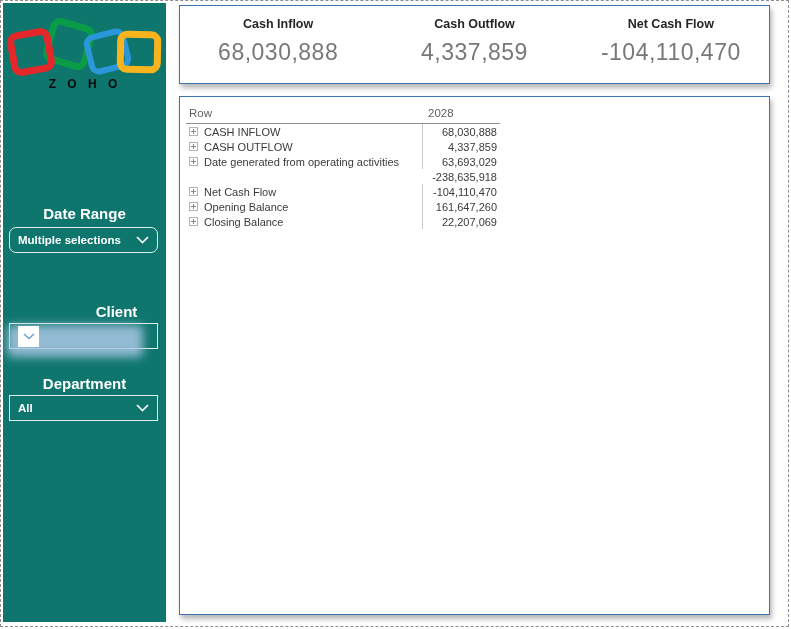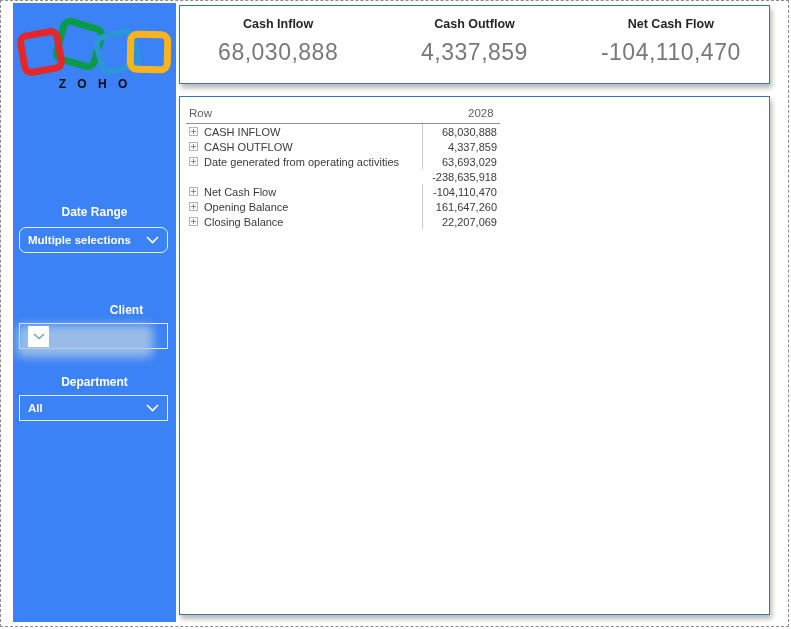--- a/index.html
+++ b/index.html
@@ -1,33 +1,33 @@
 <!DOCTYPE html>
 <html><head>
 <meta charset="utf-8">
 <style>
   * { margin:0; padding:0; box-sizing:border-box; }
   html,body { width:791px; height:629px; background:#fff; overflow:hidden;
               font-family:"Liberation Sans", sans-serif; }
   .page { position:relative; width:789px; height:627px; border:1px dashed #8c8c8c; background:#fff; }
 
   
-  .sidebar { position:absolute; left:12px; top:2px; width:163px; height:619px;
-             background:#3b82f6; }
+  .sidebar { position:absolute; left:2px; top:2px; width:163px; height:619px;
+             background:#0f766e; }
   .logo { position:absolute; left:5px; top:18px; width:154px; height:72px; }
   .sq { position:absolute; border-radius:10px; }
   .sq-red    { left:1px;  top:9px;  width:44px; height:44px; border:7px solid #e4272b; transform:rotate(-10deg); z-index:2; }
   .sq-green  { left:38px; top:0px;  width:46px; height:46px; border:7px solid #0a9b48; transform:rotate(16deg);  z-index:1; }
   .sq-blue   { left:78px; top:10px; width:43px; height:41px; border:6px solid #2b97d9; transform:rotate(-14deg); z-index:2; }
   .sq-yellow { left:109px;top:10px; width:44px; height:42px; border:7px solid #f9b31d; transform:rotate(1deg);   z-index:3; }
   .logo-text { position:absolute; left:0; top:56px; width:100%; text-align:center;
                color:#0b0b0b; font-weight:700; font-size:12px; letter-spacing:4px; }
 
   .fg-label { position:absolute; left:0; width:100%; text-align:center;
-              color:#fff; font-weight:700; font-size:12px; }
+              color:#fff; font-weight:700; font-size:15px; }
   .lbl-date   { top:202px; }
   .lbl-client { top:300px;margin-left:32px; }
   .lbl-dept   { top:372px; }
 
   .dropdown { position:absolute; left:6px; width:149px; height:26px;
               border:1px solid rgba(255,255,255,0.88);
               display:flex; align-items:center; justify-content:space-between;
               padding:0 8px 0 8px; color:#fff; font-size:11.5px; font-weight:600;
               cursor:pointer; }
   .dd-date   { top:224px;border-radius:7px; }
@@ -48,21 +48,21 @@
   .kpi { flex:1; text-align:center; padding-top:11px; }
   .kpi-label { font-size:12.5px; font-weight:700; color:#262626; }
   .kpi-value { margin-top:8px; font-size:23px; color:#787878; letter-spacing:0.5px; }
 
   
   .table-panel { position:absolute; left:178px; top:95px; width:591px; height:519px;
                  background:#fff; border:1px solid #3d74ad;
                  box-shadow:2px 4px 5px rgba(0,0,0,0.28); }
   .matrix { position:absolute; left:6px; top:6px; width:314px; color:#3b3a39; }
   .mx-header { display:flex; align-items:center; height:21px;
-               border-bottom:1px solid #8f8f8f; color:#605e5c; font-size:11.5px;gap:40px; }
+               border-bottom:1px solid #8f8f8f; color:#605e5c; font-size:11.5px; }
   .mx-h-row { flex:0 0 237px; padding-left:3px; }
   .mx-h-val { padding-left:5px; }
   .mx-row { display:flex; align-items:center; height:15px; font-size:11px; cursor:pointer; }
   .mx-cell-label { flex:0 0 237px; height:100%; display:flex; align-items:center;
                    border-right:1px solid #c9c9c9; overflow:hidden; white-space:nowrap; }
   .expand-icon { position:relative; flex:0 0 auto; width:9px; height:9px;
                  border:1px solid #b6b4b1; margin:0 6px 0 3px; cursor:pointer; }
   .expand-icon::before { content:""; position:absolute; left:1px; right:1px; top:3px;
                          height:1px; background:#8a8886; }
   .expand-icon::after  { content:""; position:absolute; top:1px; bottom:1px; left:3px;

